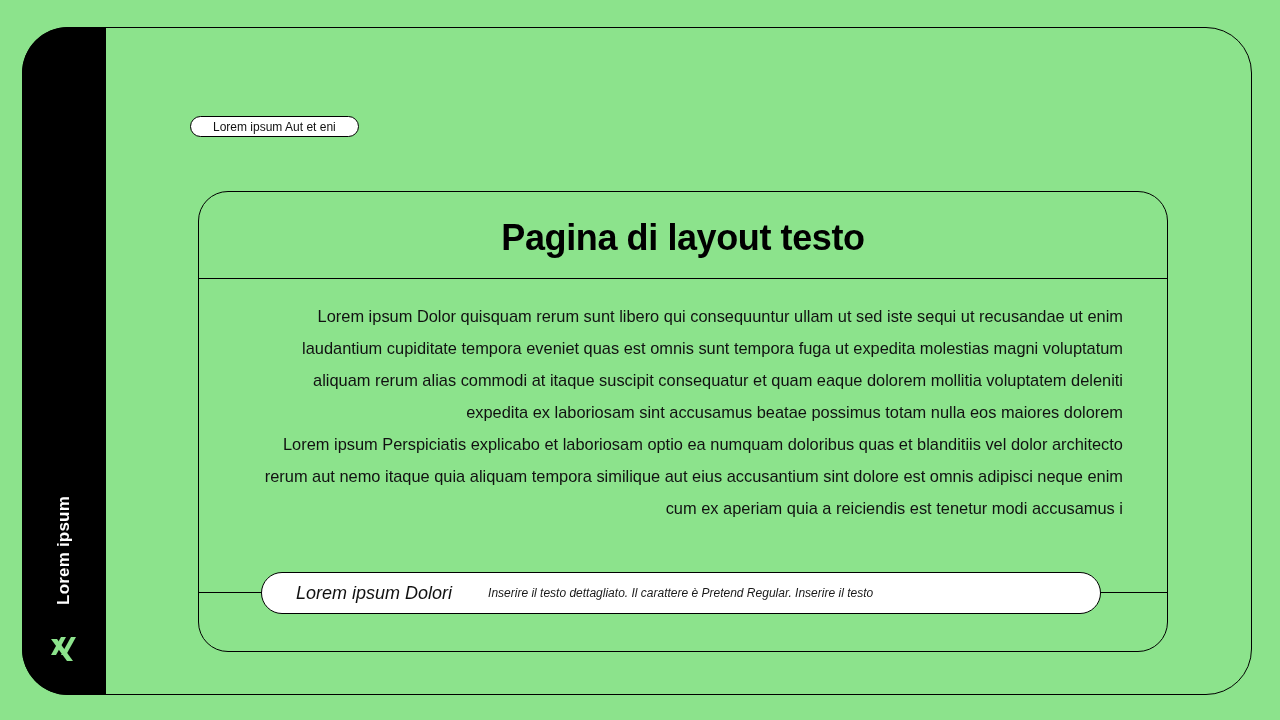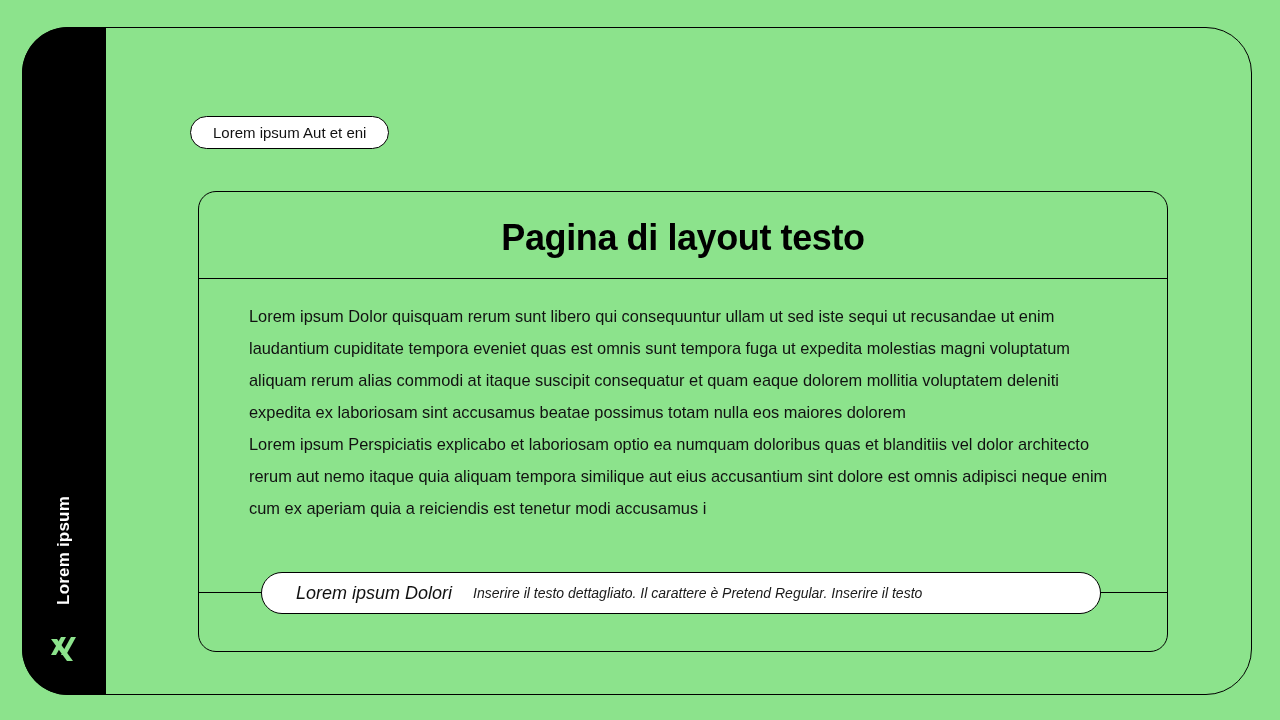--- a/index.html
+++ b/index.html
@@ -66,42 +66,42 @@
     transform: translateX(-50%);
     width: 30px;
     height: 28px;
   }
 
   
   .top-pill {
     position: absolute;
     left: 190px;
     top: 116px;
-    height: 33px;
+    height: 21px;
     padding: 0 22px;
     display: flex;
     align-items: center;
     background: #ffffff;
     border: 1.4px solid #000000;
     border-radius: 20px;
     box-sizing: border-box;
-    font-size: 15px;
+    font-size: 12px;
     color: #111111;
     white-space: nowrap;
   }
 
   
   .card {
     position: absolute;
     left: 198px;
     top: 191px;
     width: 970px;
     height: 461px;
     border: 1.5px solid #000000;
-    border-radius: 18px;
+    border-radius: 30px;
     box-sizing: border-box;
     overflow: hidden;
   }
   .card-title {
     position: absolute;
     left: 0;
     right: 0;
     top: 25px;
     text-align: center;
     font-size: 36px;
@@ -123,20 +123,21 @@
     top: 108px;
     width: 874px;
     height: 278px;
     overflow: hidden;
   }
   .card-body p {
     margin: 0;
     font-size: 16.4px;
     line-height: 32px;
     color: #111111;
+    text-align: right;
   }
   .body-shift {
     margin-top: -11px;
   }
 
   
   .bottom-divider {
     position: absolute;
     left: 198px;
     top: 592px;
@@ -158,22 +159,22 @@
     box-sizing: border-box;
     font-style: italic;
   }
   .bottom-pill-title {
     margin-left: 34px;
     font-size: 18px;
     color: #111111;
     white-space: nowrap;
   }
   .bottom-pill-desc {
-    margin-left: 21px;
-    font-size: 14px;
+    margin-left: 36px;
+    font-size: 12px;
     color: #1a1a1a;
     white-space: nowrap;
   }
 </style>
 </head>
 <body>
 
 <div id="stage">
 
   <div class="outer-frame"></div>

